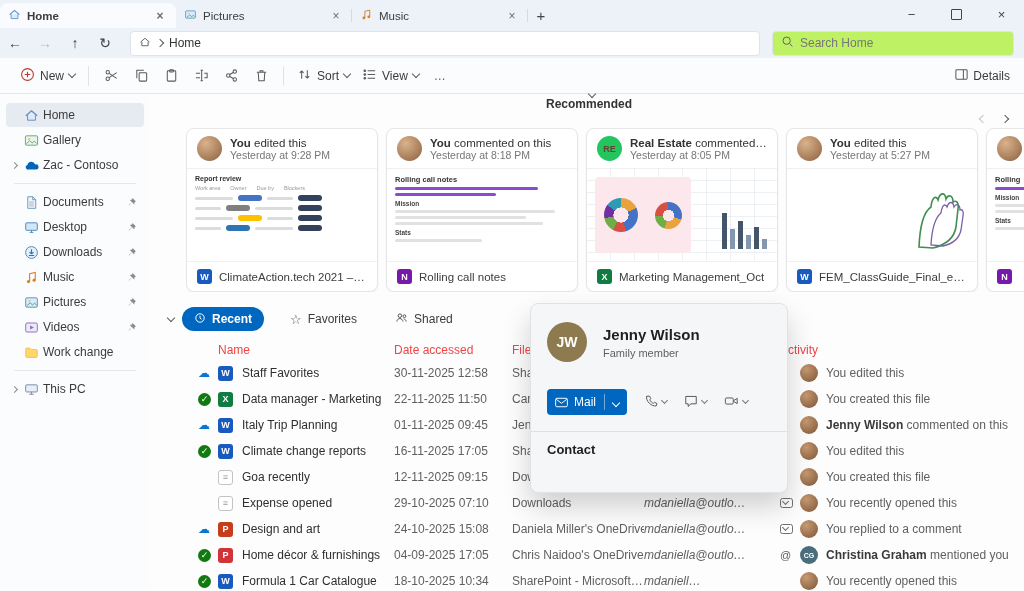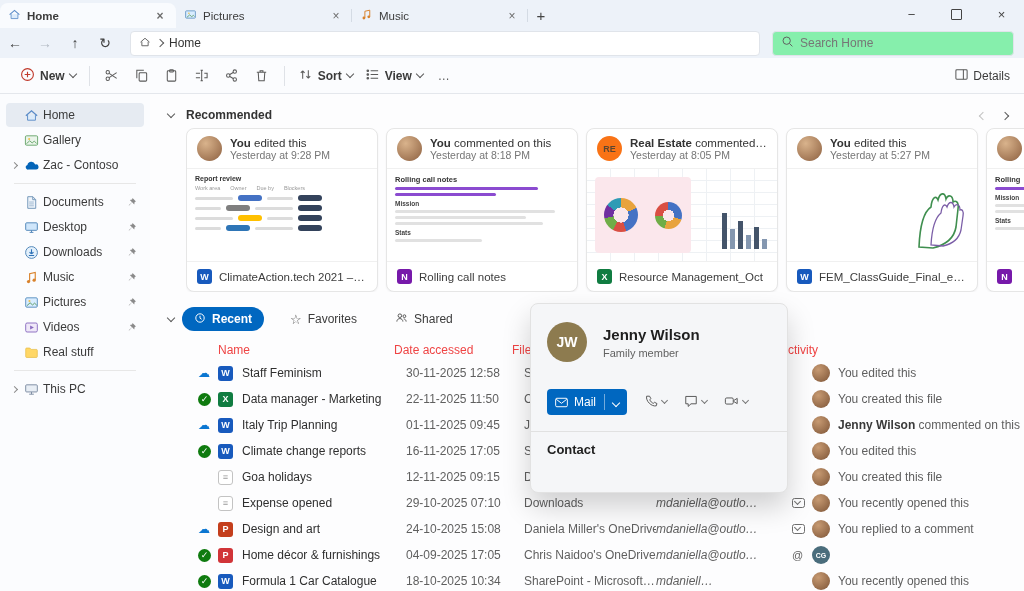--- a/index.html
+++ b/index.html
@@ -17,26 +17,26 @@
   .newtab{width:26px;height:25px;margin-top:3px;display:flex;align-items:center;justify-content:center;color:#444;font-size:15px;}
   .wincontrols{margin-left:auto;display:flex;height:28px;align-self:flex-start;}
   .wc{width:45px;height:28px;display:flex;align-items:center;justify-content:center;color:#444;font-size:13px;}
   .wc .maxbox{width:9px;height:9px;border:1px solid #444;border-radius:1px;}
 
   .navbar{position:absolute;left:0;top:28px;right:0;height:30px;background:#edf2f9;display:flex;align-items:center;}
   .navbtn{width:30px;text-align:center;font-size:14px;color:#3f3f3f;}
   .navbtn.disabled{color:#b3bac4;}
   .addressbar{margin-left:10px;width:612px;height:23px;background:#fff;border:1px solid #e0e4ea;border-radius:4px;
     display:flex;align-items:center;gap:6px;padding:0 8px;color:#333;}
-  .searchbar{margin-left:12px;flex:1;margin-right:10px;height:23px;background:#86efac;border:1px solid #e0e4ea;border-radius:4px;
+  .searchbar{margin-left:12px;flex:1;margin-right:10px;height:23px;background:#bef264;border:1px solid #e0e4ea;border-radius:4px;
     display:flex;align-items:center;gap:6px;padding:0 8px;color:#767676;}
 
   .toolbar{position:absolute;left:0;top:58px;right:0;height:36px;background:#fbfcfe;border-bottom:1px solid #e4e7ec;
     display:flex;align-items:center;padding:0 14px;box-sizing:border-box;}
-  .tbtn{display:flex;align-items:center;gap:5px;color:#3b3b3b;padding:0 6px;height:28px;border-radius:4px;font-weight:bold;}
+  .tbtn{display:flex;align-items:center;gap:5px;color:#3b3b3b;padding:0 6px;height:28px;border-radius:4px;}
   .tico{width:30px;height:28px;display:flex;align-items:center;justify-content:center;color:#5a5a5a;}
   .tdiv{width:1px;height:20px;background:#dfe2e7;margin:0 7px;}
   .tb-right{margin-left:auto;display:flex;align-items:center;gap:4px;color:#3b3b3b;}
 
   
   .chev-d,.chev-r,.chev-l{display:inline-block;width:5px;height:5px;border-right:1.2px solid #5a5a5a;border-bottom:1.2px solid #5a5a5a;}
   .chev-d{transform:rotate(45deg);margin-top:-3px;}
   .chev-r{transform:rotate(-45deg);}
   .chev-l{transform:rotate(135deg);}
 
@@ -46,33 +46,33 @@
   .sitem.sel{background:#e6ebf2;}
   .sitem .exp{width:12px;display:flex;align-items:center;}
   .sitem .exp .chev-r{width:4px;height:4px;border-color:#8a8a8a;}
   .sitem .sico{width:19px;display:flex;align-items:center;}
   .sitem .slabel{flex:1;font-size:12px;overflow:hidden;white-space:nowrap;text-overflow:ellipsis;}
   .sitem .pin{width:14px;margin-right:4px;display:flex;}
   .sdiv{height:1px;background:#e7e7e7;margin:6px 14px;}
 
   
   .main{position:absolute;left:150px;top:94px;right:0;bottom:0;background:#fdfdfe;}
-  .rec-header{position:absolute;top:10px;left:0;right:0;height:22px;display:flex;align-items:center;}
+  .rec-header{position:absolute;top:0;left:0;right:0;height:22px;display:flex;align-items:center;flex-direction:column;}
   .sec-chev{width:22px;margin-left:10px;display:flex;justify-content:center;}
   .rec-title{font-weight:bold;font-size:12px;color:#333;margin-left:4px;}
   .car-nav{margin-left:auto;margin-right:16px;display:flex;gap:16px;}
   .car-nav .chev-l{border-color:#c2c2c2;}
 
   .cards{position:absolute;top:34px;left:36px;right:0;height:164px;display:flex;gap:8px;overflow:hidden;}
   .card{width:192px;flex:none;background:#fff;border:1px solid #e6e6e6;border-radius:8px;box-shadow:0 1px 2px rgba(0,0,0,.05);
     display:flex;flex-direction:column;box-sizing:border-box;}
   .card-head{display:flex;align-items:center;gap:8px;padding:7px 10px;height:26px;}
   .cavatar{width:25px;height:25px;border-radius:50%;flex:none;background:radial-gradient(circle at 35% 30%,#d9b38c,#8c5f3f);
     display:flex;align-items:center;justify-content:center;font-size:9px;font-weight:bold;color:#5c4631;}
-  .cavatar.re{background:#f97316;}
+  .cavatar.re{background:#22c55e;}
   .chtxt{min-width:0;}
   .cline{font-size:11.5px;color:#333;white-space:nowrap;overflow:hidden;text-overflow:ellipsis;}
   .ctime{font-size:10.5px;color:#767676;}
   .card-thumb{height:97px;background:#fff;border-top:1px solid #f0f0f0;border-bottom:1px solid #f0f0f0;
     overflow:hidden;position:relative;padding:6px 8px;box-sizing:border-box;}
   .card-foot{display:flex;align-items:center;gap:7px;padding:0 10px;height:30px;}
   .cfname{font-size:11.5px;color:#3c3c3c;white-space:nowrap;overflow:hidden;text-overflow:ellipsis;}
 
   
   .t0-title{font-size:7px;font-weight:bold;color:#333;margin-bottom:3px;}
@@ -136,21 +136,21 @@
     padding-left:68px;color:#ef4444;font-size:12px;}
   .h-name{width:176px;}.h-date{width:118px;}.h-loc{width:132px;}.h-email{width:136px;}
   .rows{position:absolute;top:266px;left:0;right:0;bottom:0;overflow:hidden;}
   .trow{display:flex;align-items:center;height:26px;padding-left:48px;}
   .c-status{width:20px;display:flex;align-items:center;}
   .c-status[data-status="cloud"]::before{content:"☁";color:#0b76d1;font-size:12px;}
   .c-status[data-status="check"]::before{content:"✓";display:inline-flex;width:13px;height:13px;border-radius:50%;
     background:#0f7b0f;color:#fff;font-size:9px;align-items:center;justify-content:center;}
   .c-ficon{width:24px;}
   .c-name{width:152px;color:#2f2f2f;white-space:nowrap;overflow:hidden;text-overflow:ellipsis;}
-  .c-date{width:118px;color:#5f5f5f;margin-left:12px;}
+  .c-date{width:118px;color:#5f5f5f;}
   .c-loc{width:132px;color:#5f5f5f;white-space:nowrap;overflow:hidden;}
   .c-email{width:136px;color:#5f5f5f;white-space:nowrap;overflow:hidden;font-style:italic;}
   .c-pre{width:20px;position:relative;display:flex;align-items:center;}
   .c-pre[data-pre="comment"]::before{content:"";width:11px;height:8px;border:1.2px solid #6f6f6f;border-radius:2.5px;display:inline-block;}
   .c-pre[data-pre="comment"]::after{content:"";position:absolute;left:3px;bottom:4px;width:4px;height:4px;
     border-left:1.2px solid #6f6f6f;border-bottom:1.2px solid #6f6f6f;transform:rotate(-45deg);}
   .c-pre[data-pre="at"]::before{content:"@";color:#5f5f5f;font-size:11px;}
   .c-avatar{width:18px;height:18px;border-radius:50%;flex:none;margin-right:8px;
     background:radial-gradient(circle at 35% 30%,#c79a72,#7d5436);
     display:flex;align-items:center;justify-content:center;color:#fff;font-size:7px;font-weight:bold;}
@@ -465,21 +465,21 @@
           </svg>
         </span>
     </div>
     <div class="sitem">
       <span class="exp"></span>
       <span class="sico">
           <svg width="15" height="15" viewBox="0 0 16 16">
             <path d="M1.8 4.2c0-.6.4-1 1-1h3.4l1.5 1.5h5.5c.6 0 1 .4 1 1v6.6c0 .6-.4 1-1 1H2.8c-.6 0-1-.4-1-1z" fill="#ffd766" stroke="#e3b93e" stroke-width=".7"></path>
           </svg>
         </span>
-      <span class="slabel">Real stuff</span>
+      <span class="slabel">Work change</span>
     </div>
     <div class="sdiv"></div>
     <div class="sitem">
       <span class="exp">
           <i class="chev-r"></i>
         </span>
       <span class="sico">
           <svg width="15" height="15" viewBox="0 0 16 16">
             <rect x="1.8" y="3" width="12.4" height="7.6" rx="1" fill="#e8eef5" stroke="#7a8aa0"></rect>
             <path d="M5.5 13h5M8 10.6V13" stroke="#7a8aa0"></path>
@@ -594,21 +594,21 @@
               <i></i>
               <i></i>
               <i></i>
               <i></i>
               <i></i>
               <i></i>
             </div>
         </div>
         <div class="card-foot">
           <span class="ficon" data-kind="excel"></span>
-          <span class="cfname">Resource Management_Oct</span>
+          <span class="cfname">Marketing Management_Oct</span>
         </div>
       </div>
 
       <div class="card">
         <div class="card-head">
           <span class="cavatar"></span>
           <div class="chtxt">
             <div class="cline"><b>You</b><span> edited this</span></div>
             <div class="ctime">Yesterday at 5:27 PM</div>
           </div>
@@ -685,21 +685,21 @@
       <span class="h-loc">File location</span>
       <span class="h-email"></span>
       <span class="h-act">Activity</span>
     </div>
 
     <div class="rows">
 
       <div class="trow">
         <span class="c-status" data-status="cloud"></span>
         <span class="c-ficon"><span class="ficon" data-kind="word"></span></span>
-        <span class="c-name">Staff Feminism</span>
+        <span class="c-name">Staff Favorites</span>
         <span class="c-date">30-11-2025 12:58</span>
         <span class="c-loc">Shar</span>
         <span class="c-email"></span>
         <span class="c-pre" data-pre=""></span>
         <span class="c-avatar"></span>
         <span class="c-activity"><b></b><span>You edited this</span></span>
       </div>
 
       <div class="trow">
         <span class="c-status" data-status="check"></span>
@@ -733,21 +733,21 @@
         <span class="c-loc">Shar</span>
         <span class="c-email"></span>
         <span class="c-pre" data-pre=""></span>
         <span class="c-avatar"></span>
         <span class="c-activity"><b></b><span>You edited this</span></span>
       </div>
 
       <div class="trow">
         <span class="c-status" data-status=""></span>
         <span class="c-ficon"><span class="ficon" data-kind="generic"></span></span>
-        <span class="c-name">Goa holidays</span>
+        <span class="c-name">Goa recently</span>
         <span class="c-date">12-11-2025 09:15</span>
         <span class="c-loc">Dow</span>
         <span class="c-email"></span>
         <span class="c-pre" data-pre=""></span>
         <span class="c-avatar"></span>
         <span class="c-activity"><b></b><span>You created this file</span></span>
       </div>
 
       <div class="trow">
         <span class="c-status" data-status=""></span>
@@ -775,20 +775,21 @@
 
       <div class="trow">
         <span class="c-status" data-status="check"></span>
         <span class="c-ficon"><span class="ficon" data-kind="pdf"></span></span>
         <span class="c-name">Home décor &amp; furnishings</span>
         <span class="c-date">04-09-2025 17:05</span>
         <span class="c-loc">Chris Naidoo's OneDrive -…</span>
         <span class="c-email">mdaniella@outlo…</span>
         <span class="c-pre" data-pre="at"></span>
         <span class="c-avatar cg">CG</span>
+        <span class="c-activity"><b>Christina Graham</b><span> mentioned you</span></span>
       </div>
 
       <div class="trow">
         <span class="c-status" data-status="check"></span>
         <span class="c-ficon"><span class="ficon" data-kind="word"></span></span>
         <span class="c-name">Formula 1 Car Catalogue</span>
         <span class="c-date">18-10-2025 10:34</span>
         <span class="c-loc">SharePoint - Microsoft…</span>
         <span class="c-email">mdaniell…</span>
         <span class="c-pre" data-pre=""></span>

